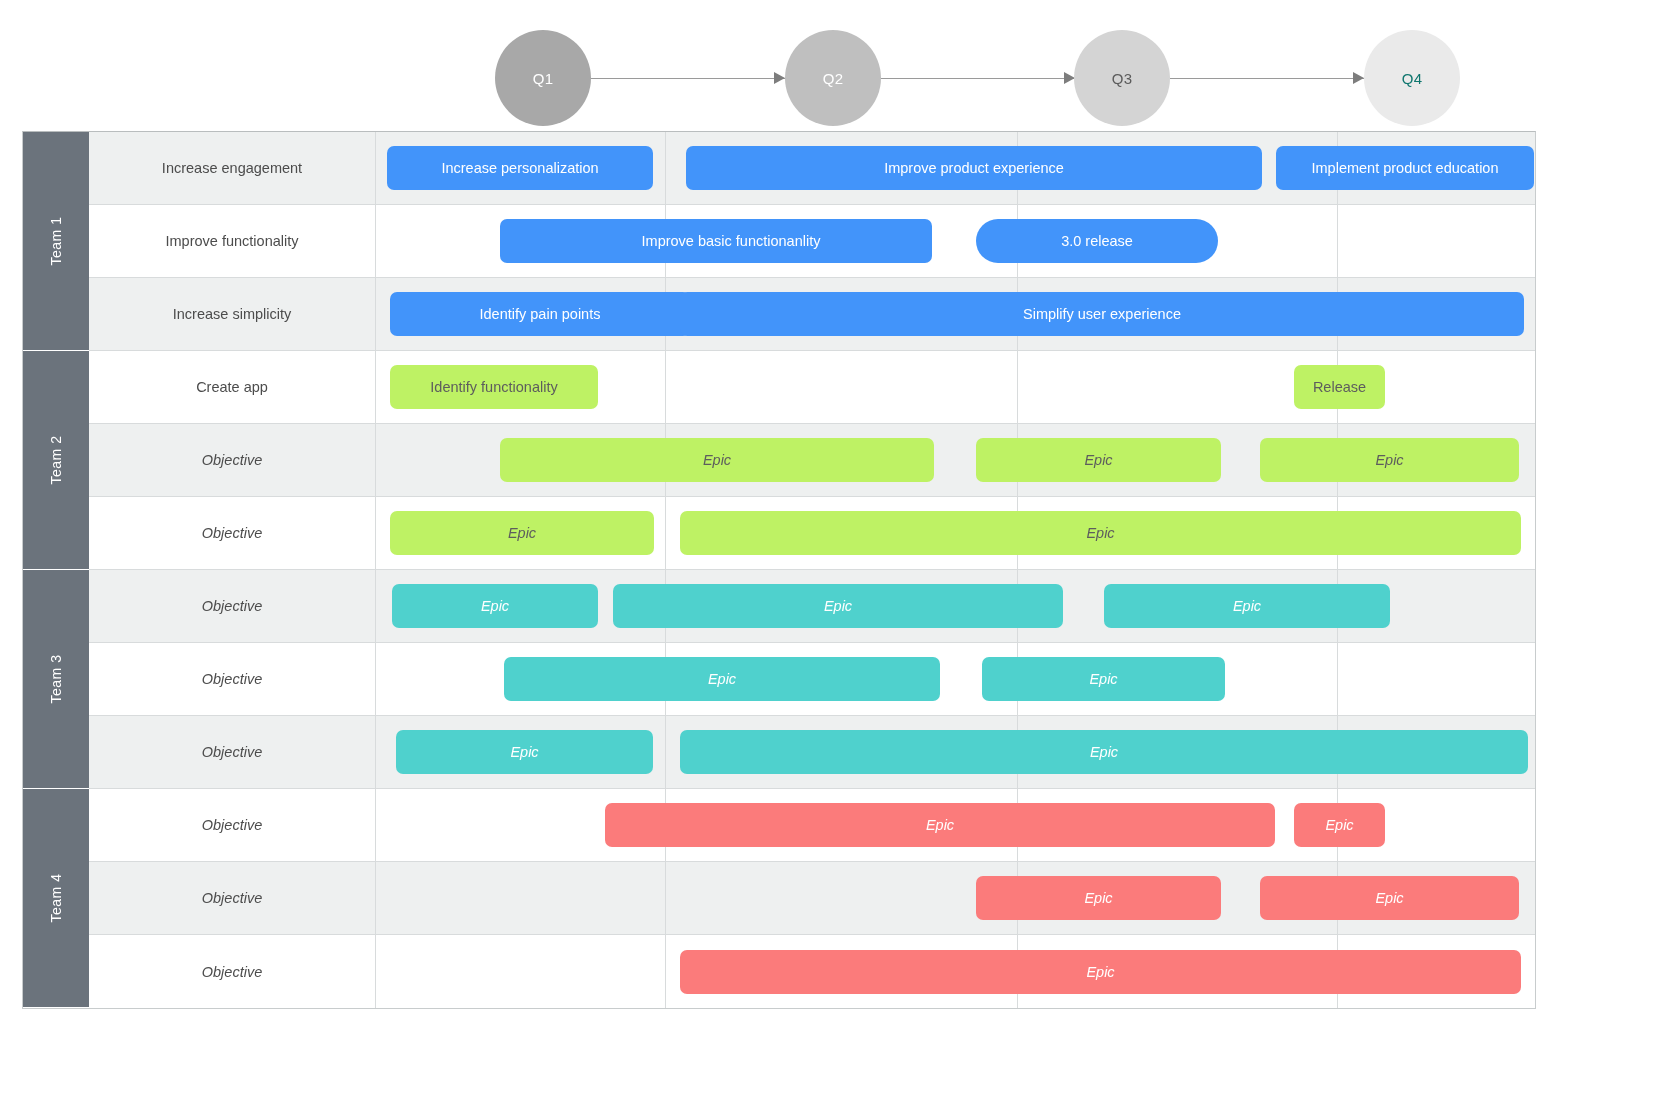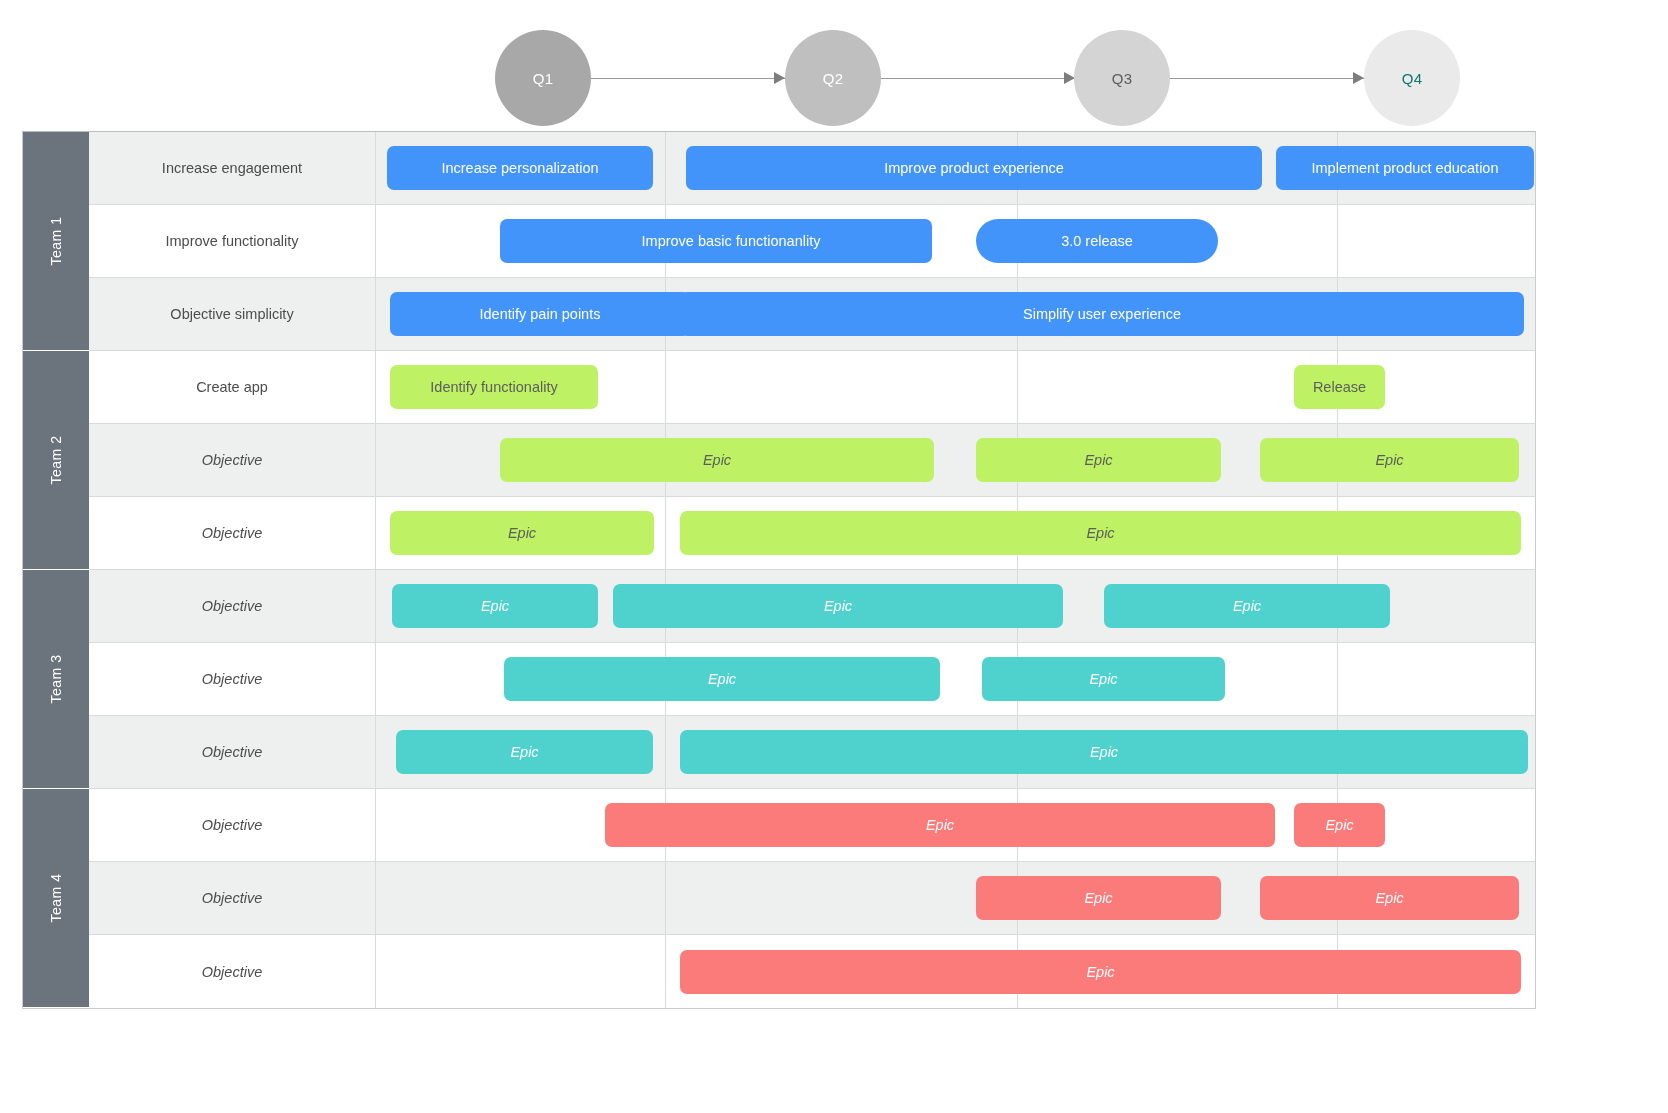--- a/index.html
+++ b/index.html
@@ -194,21 +194,21 @@
             <div class="obj-cell">Improve functionality</div>
             <div class="track">
               <div class="qline q2"></div>
               <div class="qline q3"></div>
               <div class="qline q4"></div>
               <div class="bar blue" style="left: 124px; width: 432px; padding-left: 36px;">Improve basic functionanlity</div>
               <div class="bar blue" style="left: 600px; width: 242px; border-radius: 22px;">3.0 release</div>
             </div>
           </div>
           <div class="row alt">
-            <div class="obj-cell">Objective simplicity</div>
+            <div class="obj-cell">Increase simplicity</div>
             <div class="track">
               <div class="qline q2"></div>
               <div class="qline q3"></div>
               <div class="qline q4"></div>
               <div class="bar blue" style="left: 14px; width: 300px;">Identify pain points</div>
               <div class="bar blue" style="left: 304px; width: 844px; border-radius: 7px;">Simplify user experience</div>
             </div>
           </div>
         </div>
       </div>

